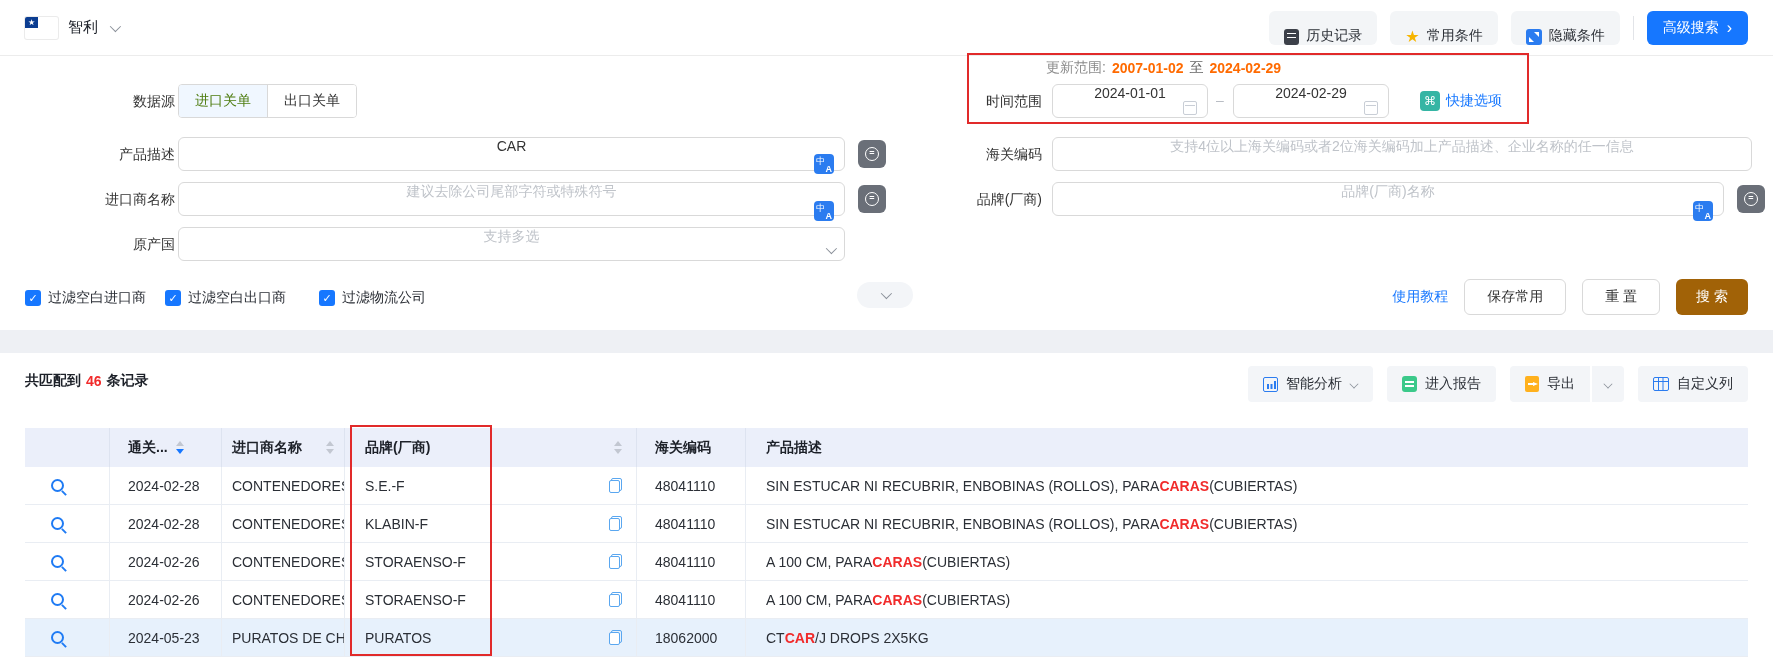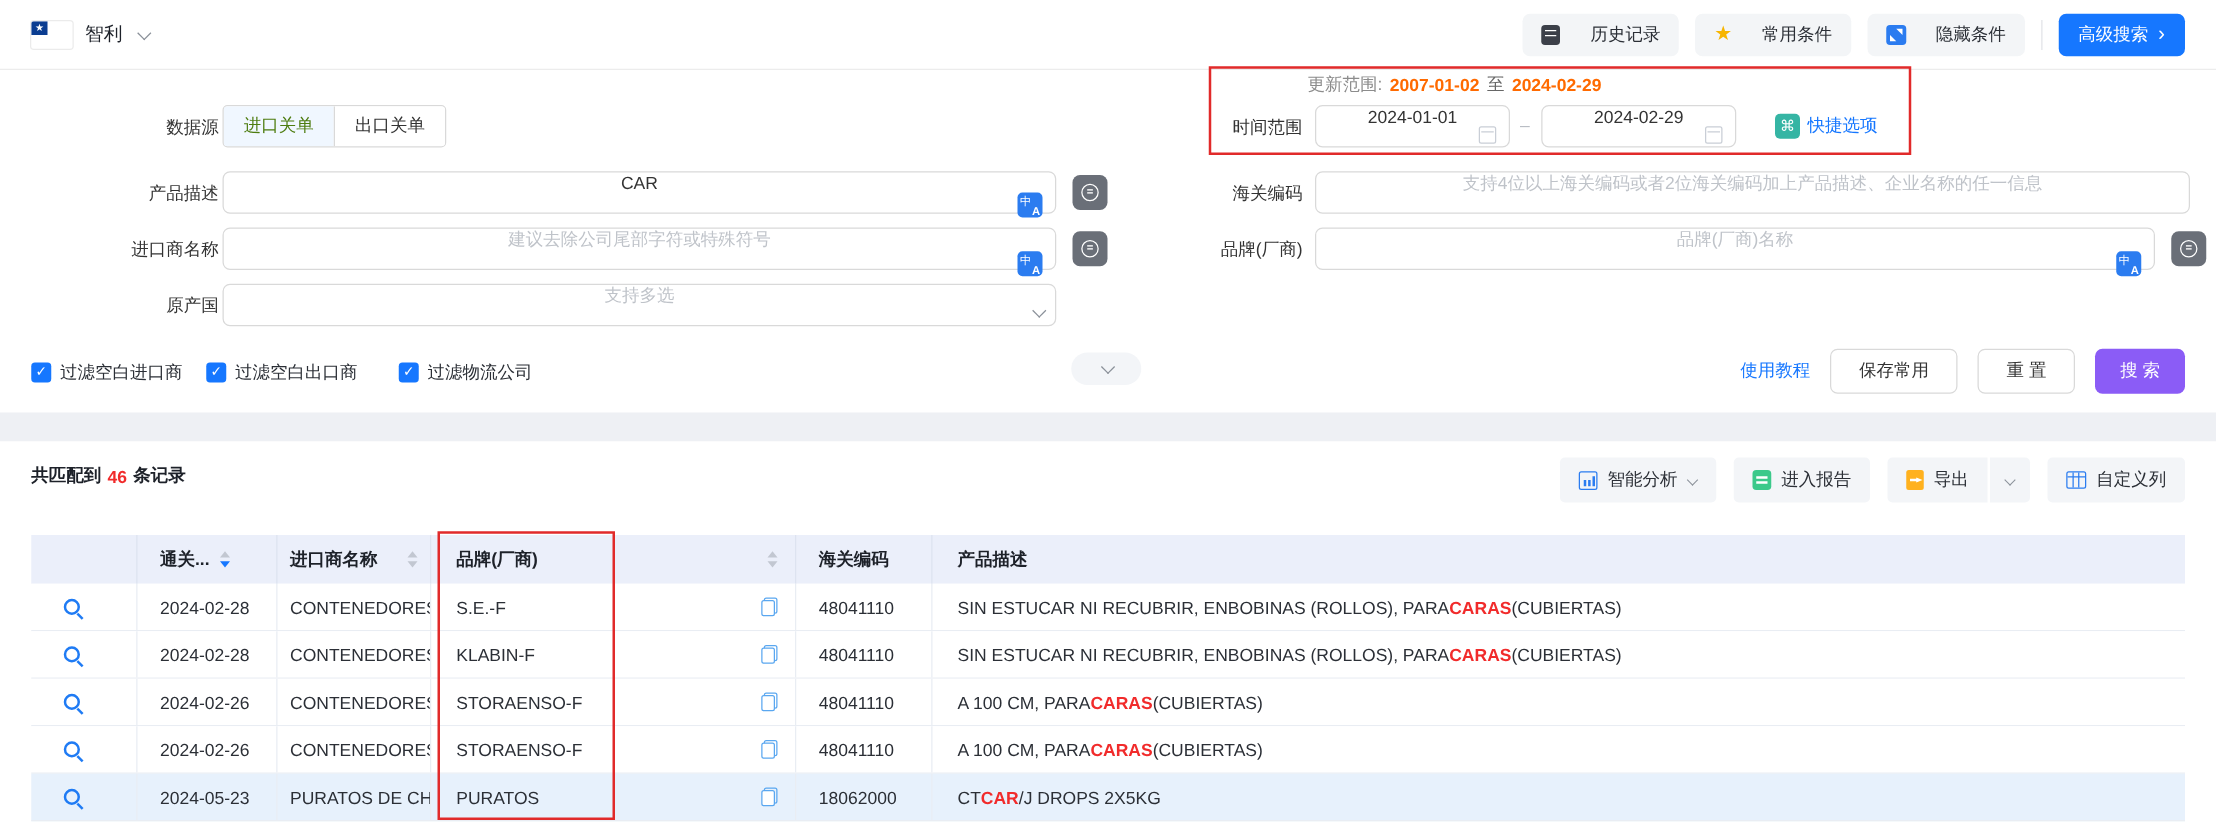--- a/index.html
+++ b/index.html
@@ -15,21 +15,21 @@
   .flag .f-top { height:11px; background:#fff; }
   .flag .f-bottom { height:11px; background:#d52b1e; }
   .flag .f-canton { position:absolute; top:0; left:0; width:13px; height:11px; background:#0b3d91;
     color:#fff; font-size:8px; line-height:11px; text-align:center; }
   .country { margin-left:10px; font-size:15px; color:#1d2129; }
   .chev { width:8px; height:8px; border-right:1.6px solid #8a9099; border-bottom:1.6px solid #8a9099;
     display:inline-block; transform:rotate(45deg) translateY(-2px); }
   .country-chev { margin-left:12px; }
   .top-actions { margin-left:auto; display:flex; align-items:center; gap:13px; }
   .gbtn { height:34px; padding:0 15px; background:#f3f5f7; border-radius:6px;
-    display:flex; align-items:center; gap:24px; font-size:14px; color:#2b2f36; cursor:pointer; }
+    display:flex; align-items:flex-end; gap:7px; font-size:14px; color:#2b2f36; cursor:pointer; }
   .vdiv { width:1px; height:24px; background:#e2e4e8; }
   .pbtn { height:34px; padding:0 16px; background:#1677ff; color:#fff; border-radius:6px;
     display:flex; align-items:center; gap:8px; font-size:14px; cursor:pointer; }
   .hist-ic { width:15px; height:16px; background:#3c4049; border-radius:3px; position:relative; }
   .hist-ic::before { content:''; position:absolute; left:3px; top:4px; width:9px; height:1.5px;
     background:#fff; box-shadow:0 4px 0 #fff; }
   .star-ic { color:#f7b500; font-size:16px; line-height:16px; }
   .hide-ic { width:16px; height:16px; background:#2b7cf0; border-radius:3px; position:relative; }
   .hide-ic::before { content:''; position:absolute; right:3px; top:3px;
     border-left:5px solid transparent; border-top:5px solid #fff; }
@@ -69,21 +69,21 @@
   .select-chev { margin-left:auto; }
   .cbrow-item { position:absolute; display:flex; align-items:center; gap:7px; height:30px; cursor:pointer; }
   .cb { width:16px; height:16px; background:#1677ff; border-radius:3px; color:#fff; font-size:11px;
     line-height:16px; text-align:center; flex:none; }
   .pill { position:absolute; width:56px; height:26px; background:#f3f5f8; border-radius:14px;
     display:flex; align-items:center; justify-content:center; cursor:pointer; }
   .form-actions { position:absolute; right:25px; top:279px; height:36px; display:flex; align-items:center; gap:16px; }
   .link { color:#1677ff; cursor:pointer; }
   .wbtn { height:36px; padding:0 22px; border:1px solid #d9d9d9; border-radius:6px; background:#fff;
     display:flex; align-items:center; font-size:14px; color:#333; cursor:pointer; }
-  .sbtn { height:36px; padding:0 20px; background:#8b5cf6; border-radius:6px; color:#fff;
+  .sbtn { height:36px; padding:0 20px; background:#a16207; border-radius:6px; color:#fff;
     display:flex; align-items:center; font-size:14px; cursor:pointer; }
 
   .grayband { position:absolute; left:0; top:330px; width:1773px; height:23px; background:#eef0f4; }
 
   
   .count-line { position:absolute; left:25px; top:372px; font-size:14px; font-weight:bold; color:#1d2129;
     display:flex; gap:5px; align-items:center; }
   .count-num { color:#f12b2b; }
   .res-toolbar { position:absolute; right:25px; top:366px; display:flex; align-items:center; gap:14px; }
   .tbtn { height:36px; padding:0 15px; background:#f3f5f8; border-radius:4px; display:flex;

